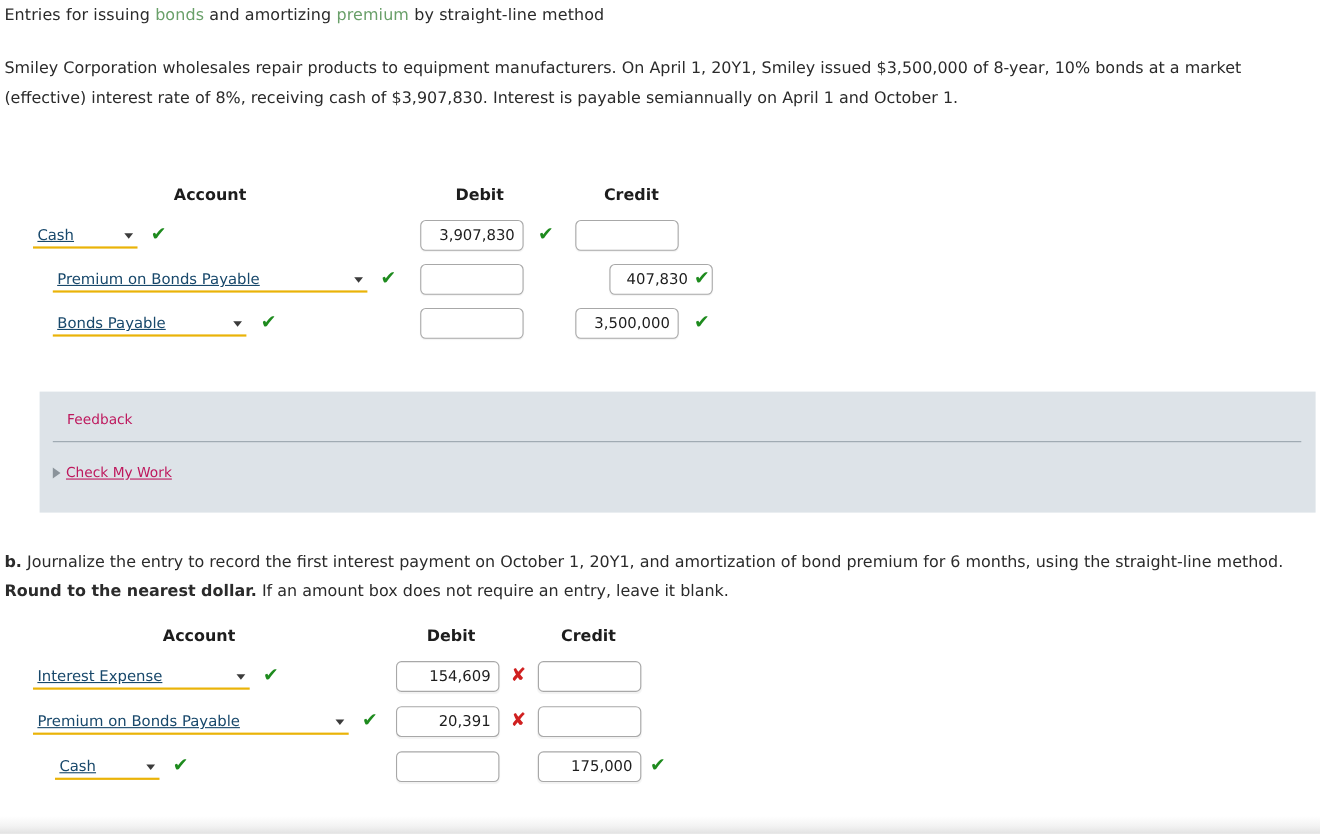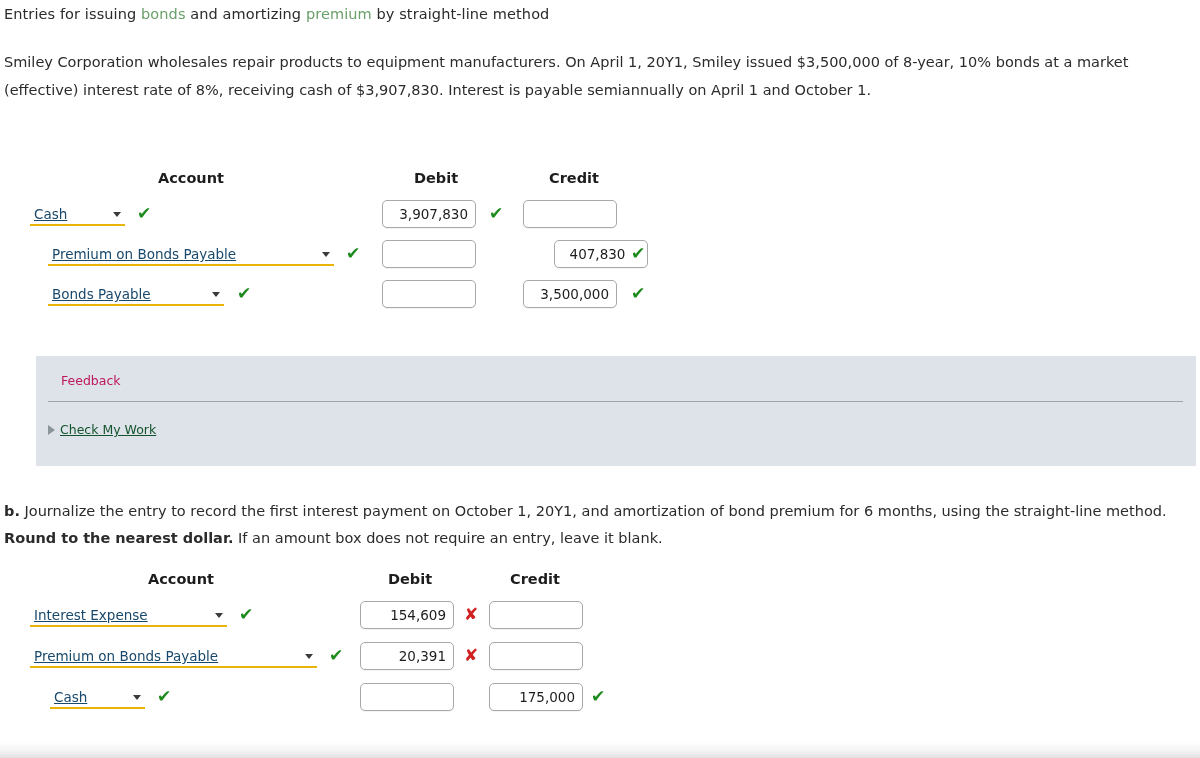--- a/index.html
+++ b/index.html
@@ -188,21 +188,21 @@
   }
   .feedback .cmw .arrow {
     width: 0; height: 0;
     border-top: 5px solid transparent;
     border-bottom: 5px solid transparent;
     border-left: 7px solid #8b949b;
     margin-right: 5px;
   }
   .feedback .cmw .cmw-label {
     font-size: 12.5px;
-    color: #14532d;
+    color: #be185d;
     text-decoration: underline;
   }
 
   
   .bottom-bar {
     position: absolute;
     left: 0;
     top: 742px;
     width: 1200px;
     height: 16px;

